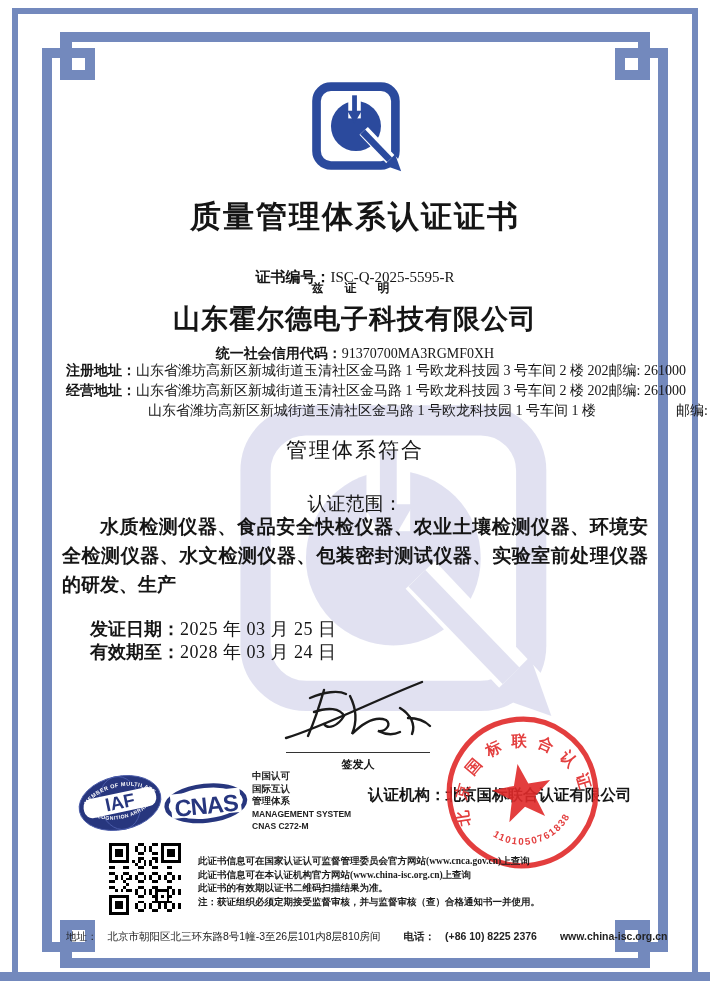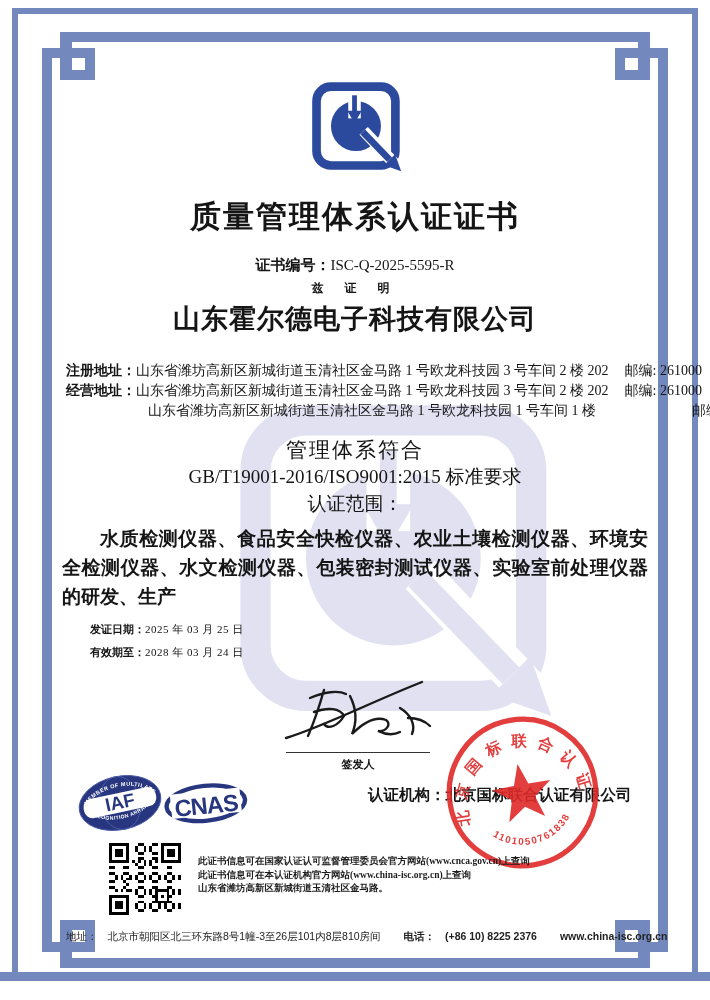--- a/index.html
+++ b/index.html
@@ -2,39 +2,39 @@
 <html><head>
 <meta charset="utf-8">
 <style>
   html,body{margin:0;padding:0;}
   body{width:710px;height:1000px;background:#fff;}
   .cert{position:relative;width:710px;height:1000px;background:#ffffff;overflow:hidden;
         font-family:"Liberation Serif","DejaVu Serif",serif;color:#151515;padding-left:36px;}
   .abs{position:absolute;}
   .ctr{left:0;width:710px;text-align:center;}
   .title{top:196px;font-size:31px;font-weight:bold;letter-spacing:2px;}
-  .certno{top:256px;font-size:15px;}
+  .certno{top:268px;font-size:15px;}
   .certno .lbl{font-weight:bold;}
   .hereby{top:280px;font-size:12px;font-weight:bold;letter-spacing:9px;}
   .company{top:301px;font-size:27px;font-weight:bold;letter-spacing:1px;}
   .credit{top:345px;font-size:14px;}
   .credit .lbl{font-weight:bold;}
   .addr-row{left:66px;width:580px;display:flex;font-size:14px;line-height:18px;white-space:nowrap;}
   .addr-row .lbl{font-weight:bold;flex:0 0 auto;}
   .addr-row .txt{flex:0 0 auto;}
   .addr-row .sp{flex:1 1 auto;}
-  .addr-row .zip{flex:0 0 auto;margin-left:16px;}
+  .addr-row .zip{flex:0 0 auto;}
   .row1{top:362px;} .row2{top:382px;}
   .row3{top:402px;padding-left:82px;width:498px;gap:40px;}
   .conform{top:436px;font-size:21px;font-weight:normal;letter-spacing:2px;}
   .standard{top:464px;font-size:19px;}
   .scopelbl{top:491px;font-size:19px;font-weight:normal;}
-  .scope{top:524px;left:62px;width:586px;font-size:19px;font-weight:bold;line-height:29px;
+  .scope{top:512px;left:62px;width:586px;font-size:19px;font-weight:bold;line-height:29px;
          text-align:justify;text-indent:2em;}
-  .dates{top:618px;left:90px;font-size:11px;line-height:23px;}
+  .dates{top:618px;left:90px;font-size:18px;line-height:23px;}
   .dates .lbl{font-weight:bold;}
   .dates .val{letter-spacing:0.5px;}
   .sigline{top:752px;left:286px;width:144px;border-top:1.5px solid #333;}
   .signer{top:757px;left:286px;width:144px;text-align:center;font-size:11px;font-weight:bold;}
   .accr-text{top:770px;left:252px;font-size:9.5px;line-height:12.5px;font-weight:bold;
              font-family:"Liberation Sans","DejaVu Sans",sans-serif;color:#222;}
   .accr-text .en{font-size:8.5px;font-weight:bold;}
   .issuer{top:785px;left:368px;font-size:15.5px;font-weight:bold;white-space:nowrap;}
   .notes{top:855px;left:198px;width:452px;font-size:9.5px;line-height:13.5px;font-weight:bold;color:#1c1c1c;}
   .footer{top:930px;left:66px;width:580px;font-size:10.5px;white-space:nowrap;
@@ -111,41 +111,43 @@
     <line x1="63" y1="56" x2="91" y2="85" stroke="currentColor" stroke-width="7"></line>
     <polygon points="103,97 96.7,79.3 85.3,90.7" fill="currentColor"></polygon>
   </svg>
 
   <div class="abs ctr title">质量管理体系认证证书</div>
   <div class="abs ctr certno">
     <span class="lbl">证书编号：</span><span>ISC-Q-2025-5595-R</span>
   </div>
   <div class="abs ctr hereby">兹 证 明</div>
   <div class="abs ctr company">山东霍尔德电子科技有限公司</div>
+  <div class="abs ctr credit">
+    <span class="lbl">统一社会信用代码：</span><span>91370700MA3RGMF0XH</span>
+  </div>
 
   <div class="abs addr-row row1">
     <span class="lbl">注册地址：</span>
     <span class="txt">山东省潍坊高新区新城街道玉清社区金马路 1 号欧龙科技园 3 号车间 2 楼 202</span>
     <span class="sp"></span>
     <span class="zip">邮编: 261000</span>
   </div>
   <div class="abs addr-row row2">
     <span class="lbl">经营地址：</span>
     <span class="txt">山东省潍坊高新区新城街道玉清社区金马路 1 号欧龙科技园 3 号车间 2 楼 202</span>
     <span class="sp"></span>
     <span class="zip">邮编: 261000</span>
   </div>
   <div class="abs addr-row row3">
     <span class="txt">山东省潍坊高新区新城街道玉清社区金马路 1 号欧龙科技园 1 号车间 1 楼</span>
     <span class="sp"></span>
     <span class="zip">邮编: 261000</span>
   </div>
 
   <div class="abs ctr conform">管理体系符合</div>
-  <div class="abs ctr standard">GB/T19001-2016/ISO9001:2015 标准要求</div>
   <div class="abs ctr scopelbl">认证范围：</div>
   <div class="abs scope">水质检测仪器、食品安全快检仪器、农业土壤检测仪器、环境安全检测仪器、水文检测仪器、包装密封测试仪器、实验室前处理仪器的研发、生产</div>
 
   <div class="abs dates">
     <div>
       <span class="lbl">发证日期：</span><span class="val">2025 年 03 月 25 日</span>
     </div>
     <div>
       <span class="lbl">有效期至：</span><span class="val">2028 年 03 月 24 日</span>
     </div>
@@ -183,20 +185,27 @@
   </svg>
 
   <svg class="abs" style="left:164px;top:778px;" width="84" height="54" viewBox="0 0 96 60">
     <g transform="rotate(-6 48 30)">
       <ellipse cx="48" cy="28" rx="45" ry="20" fill="none" stroke="#27367e" stroke-width="5"></ellipse>
       <rect x="8" y="14" width="80" height="28" fill="#ffffff"></rect>
       <text x="48" y="40" text-anchor="middle" font-family="Liberation Sans, sans-serif" font-size="27" font-weight="bold" fill="#27367e" letter-spacing="-1">CNAS</text>
     </g>
   </svg>
 
+  <div class="abs accr-text">
+    <div>中国认可</div>
+    <div>国际互认</div>
+    <div>管理体系</div>
+    <div class="en">MANAGEMENT SYSTEM</div>
+    <div class="en">CNAS C272-M</div>
+  </div>
 
   <div class="abs issuer">
     <span>认证机构：</span><span>北京国标联合认证有限公司</span>
   </div>
 
   <svg class="abs" style="left:440px;top:710px;opacity:.9;" width="165" height="165" viewBox="0 0 160 160">
     <g transform="rotate(-10 80 80)" fill="none">
       <circle cx="80" cy="80" r="71" stroke="#e02a2a" stroke-width="5"></circle>
       <polygon fill="#e02a2a" points="80,52 87.1,72.3 108.5,72.7 91.4,85.7 97.6,106.3 80,94 62.4,106.3 68.6,85.7 51.5,72.7 72.9,72.3"></polygon>
       <defs>
@@ -365,21 +374,22 @@
       <rect x="19" y="1" width="5" height="5" fill="#fff"></rect>
       <rect x="20" y="2" width="3" height="3" fill="#000"></rect>
       <rect x="0" y="18" width="7" height="7" fill="#000"></rect>
       <rect x="1" y="19" width="5" height="5" fill="#fff"></rect>
       <rect x="2" y="20" width="3" height="3" fill="#000"></rect>
     </svg>
 
   <div class="abs notes">
     <div>此证书信息可在国家认证认可监督管理委员会官方网站(www.cnca.gov.cn)上查询</div>
     <div>此证书信息可在本认证机构官方网站(www.china-isc.org.cn)上查询</div>
-    <div>山东省潍坊高新区新城街道玉清社区金马路。</div>
+    <div>此证书的有效期以证书二维码扫描结果为准。</div>
+    <div>注：获证组织必须定期接受监督审核，并与监督审核（查）合格通知书一并使用。</div>
   </div>
 
   <div class="abs footer">
     <span><span>地址：</span><span>北京市朝阳区北三环东路8号1幢-3至26层101内8层810房间</span></span>
     <span class="b"><span>电话：</span><span>(+86 10) 8225 2376</span></span>
     <span class="b"><span>www.china-isc.org.cn</span></span>
   </div>
 
 </div>
 

